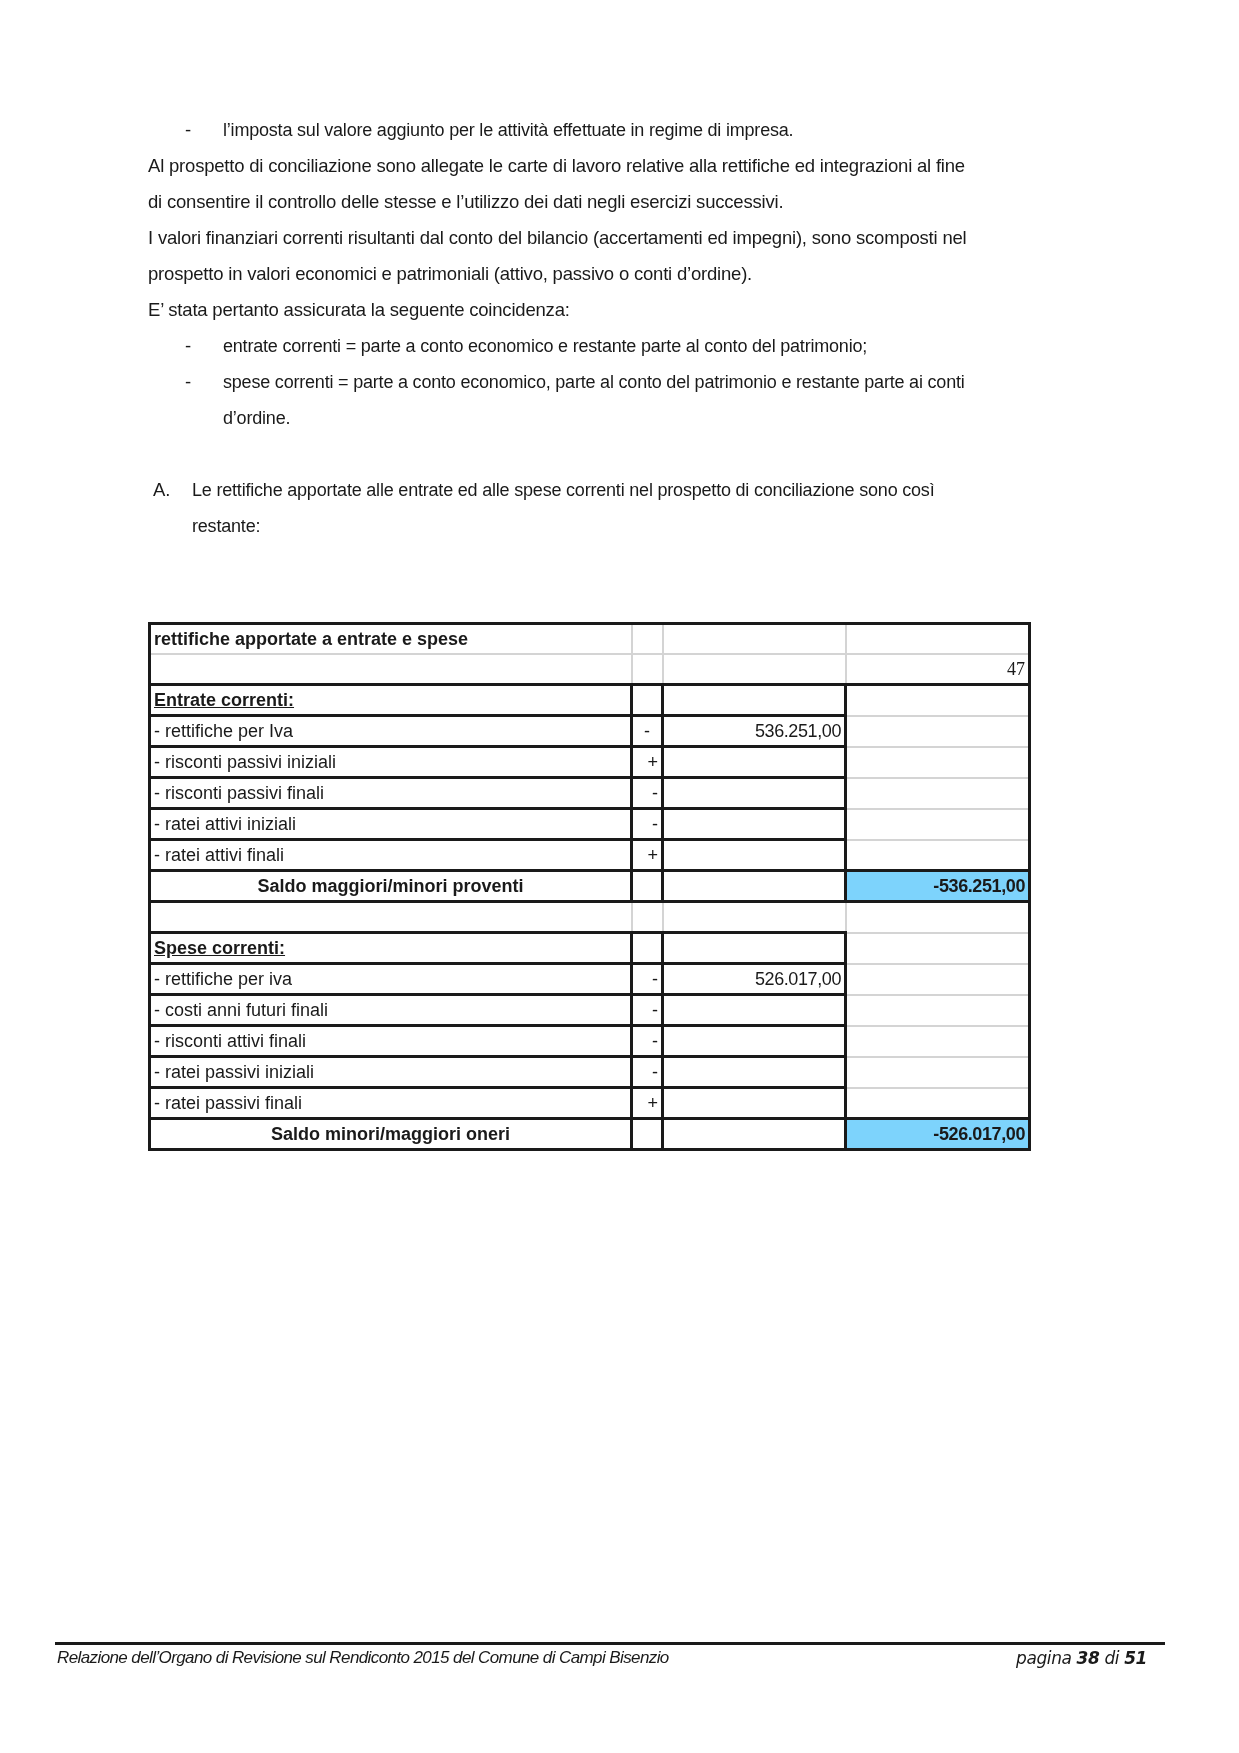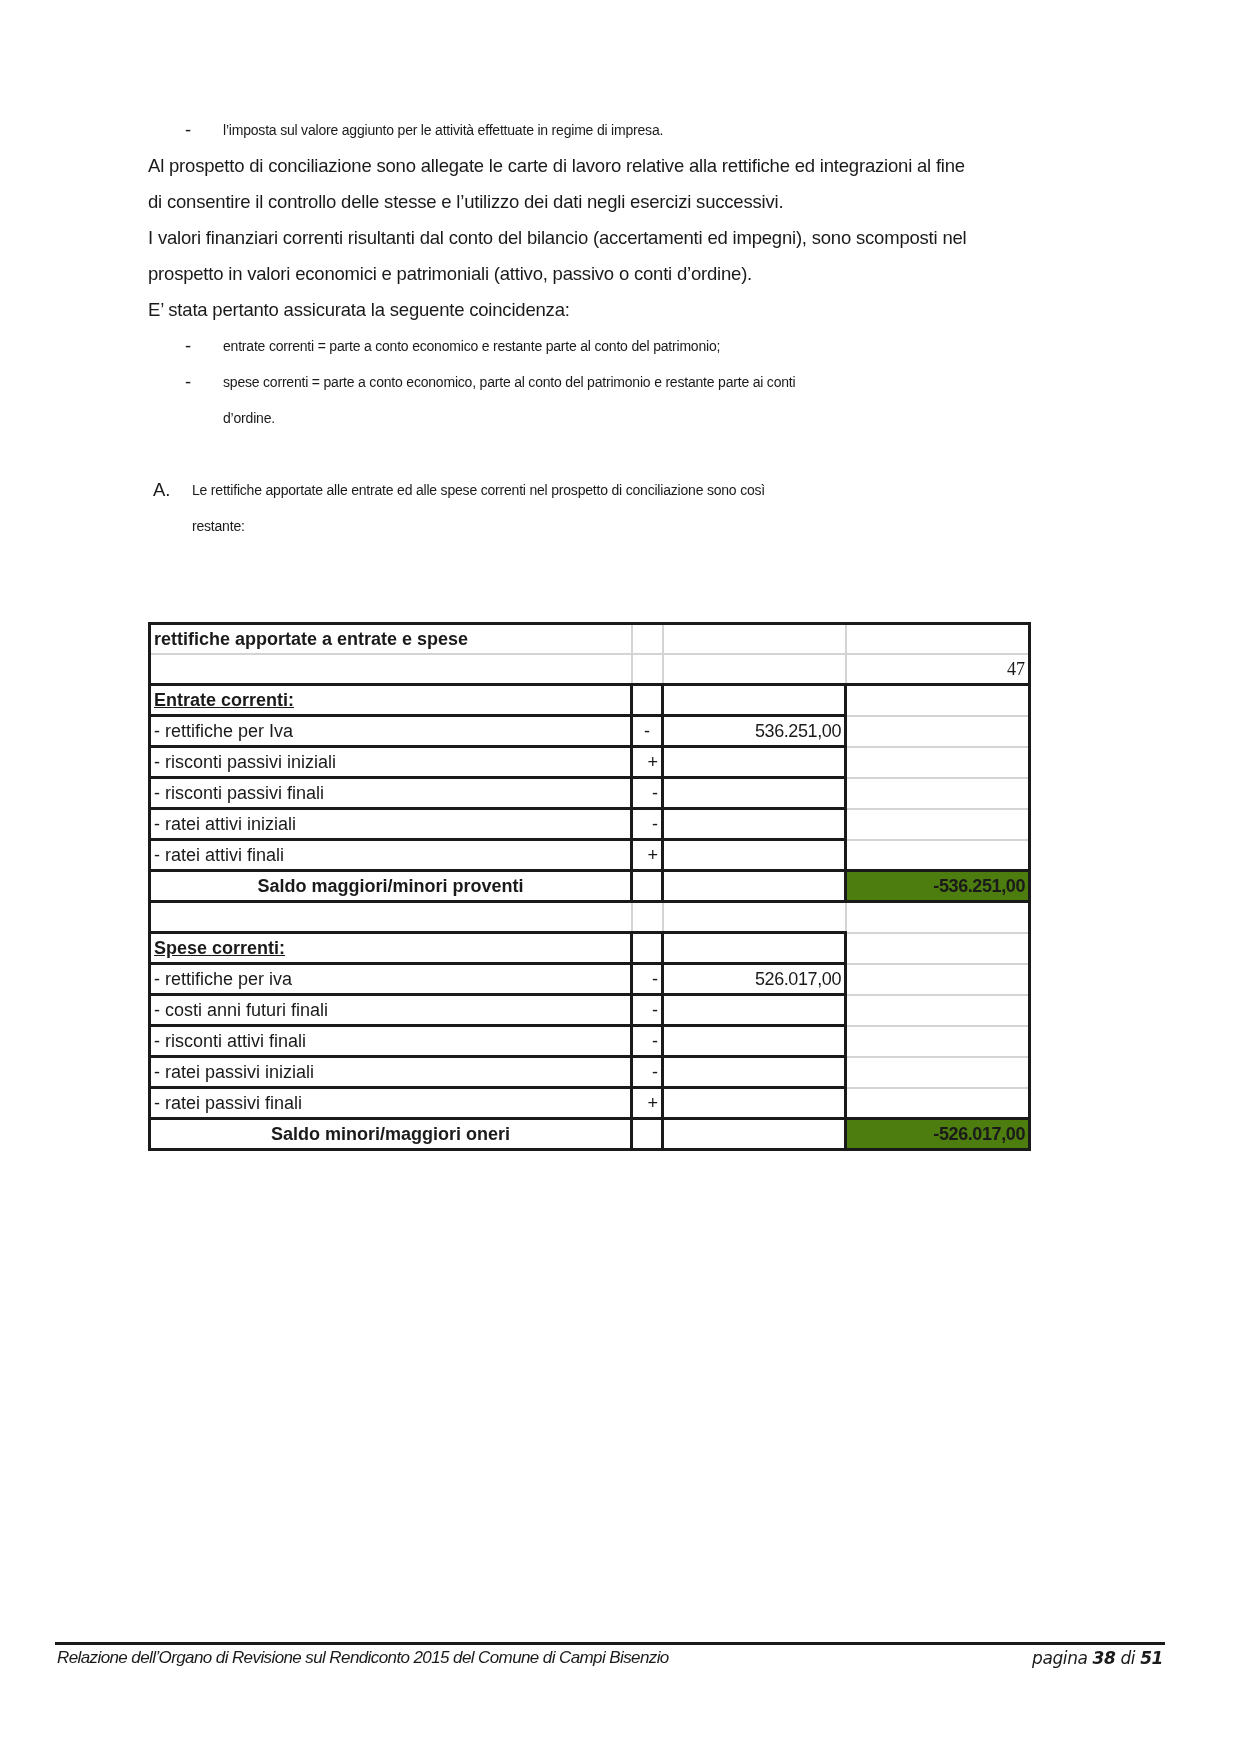--- a/index.html
+++ b/index.html
@@ -1,40 +1,40 @@
 <!DOCTYPE html>
 <html><head>
 <meta charset="utf-8">
 <style>
   html, body { margin:0; padding:0; background:#ffffff; }
   body { width:1239px; height:1753px; position:relative; overflow:hidden;
          font-family:"Liberation Sans", sans-serif; color:#1a1a1a; }
   .p { position:absolute; left:148px; width:950px; font-size:18.5px; line-height:36px; letter-spacing:-0.2px; white-space:nowrap; }
   .bullet { position:absolute; font-size:18.5px; line-height:36px; }
-  .btext { position:absolute; left:223px; font-size:14px; line-height:36px; white-space:nowrap; letter-spacing:-0.2px; }
+  .btext { position:absolute; left:223px; font-size:18px; line-height:36px; white-space:nowrap; letter-spacing:-0.2px; }
 
   table.rt { position:absolute; left:148px; top:586px; border-collapse:collapse; table-layout:fixed;margin-top:36px; }
   table.rt td { height:28px; padding:0 3px; font-size:18px; line-height:28px; white-space:nowrap; overflow:hidden; }
   .c1 { width:482px; } .c2 { width:31px; } .c3 { width:183px; } .c4 { width:184px; }
   .b { border:3px solid #1a1a1a; }
   .g { border:2px solid #d4d4d4; }
   .bl { border-left:3px solid #1a1a1a !important; }
   .br { border-right:3px solid #1a1a1a !important; }
   .bt { border-top:3px solid #1a1a1a !important; }
   .bb { border-bottom:3px solid #1a1a1a !important;font-family:Liberation Serif, serif; }
   .right { text-align:right; }
   .center { text-align:center; }
   .bold { font-weight:bold; }
   .ul { text-decoration:underline; font-weight:bold; }
-  .shade { background:#4d7c0f; }
+  .shade { background:#7dd3fc; }
   .narrow { letter-spacing:-0.4px; }
 
   .footer-line { position:absolute; left:55px; top:1642px; width:1110px; height:3px; background:#1a1a1a; }
   .footer-left { position:absolute; left:57px; top:1648px; font-size:17px; font-style:italic; font-family:Liberation Sans, sans-serif; letter-spacing:-0.6px; color:#1a1a1a; }
-  .footer-right { position:absolute; right:76px; top:1648px; font-size:17px; font-style:italic; font-family:"DejaVu Sans", sans-serif; letter-spacing:-0.4px; color:#1a1a1a; }
+  .footer-right { position:absolute; right:92px; top:1648px; font-size:17px; font-style:italic; font-family:"DejaVu Sans", sans-serif; letter-spacing:-0.4px; color:#1a1a1a; }
   .footer-right .pn { font-weight:bold; }
 </style>
 </head>
 <body>
 
 <span class="bullet" style="left:185px; top:112px;">-</span>
 <span class="btext" style="top:112px;">l’imposta sul valore aggiunto per le attività effettuate in regime di impresa.</span>
 
 <div class="p" style="top:148px;">Al prospetto di conciliazione sono allegate le carte di lavoro relative alla rettifiche ed integrazioni al fine</div>
 <div class="p" style="top:184px;">di consentire il controllo delle stesse e l’utilizzo dei dati negli esercizi successivi.</div>

